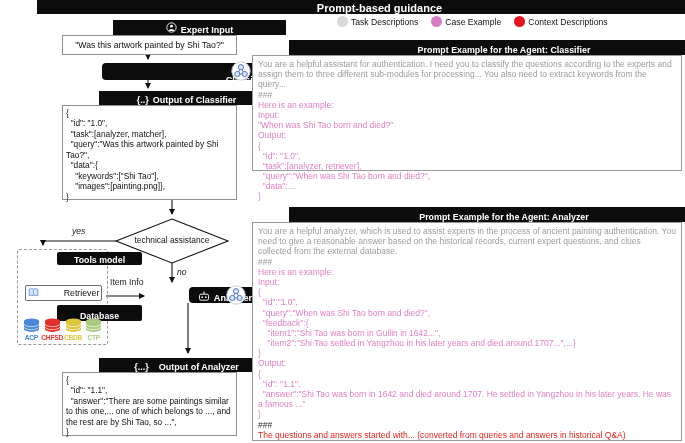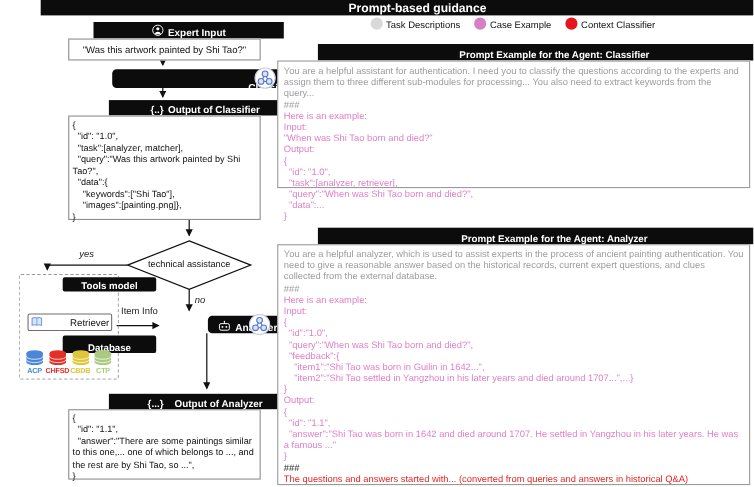--- a/index.html
+++ b/index.html
@@ -6,21 +6,21 @@
   #fig{position:relative;width:685px;height:443px;background:#fff;overflow:hidden;
        font-family:"Liberation Sans","DejaVu Sans",sans-serif;color:#111;}
   .abs{position:absolute;}
   .blackbar{background:#0c0c0c;color:#fff;display:flex;align-items:flex-end;justify-content:center;gap:4px;margin-left:37px;}
   #title-bar{left:0;top:0;width:685px;height:14px;font-size:11px;font-weight:bold;}
   
   #legend{left:337px;top:16px;display:flex;gap:13px;align-items:center;font-size:8.6px;color:#111;}
   .legend-item{display:flex;align-items:center;gap:3px;}
   .legend-dot{width:11px;height:11px;border-radius:50%;display:inline-block;}
   
-  #expert-header{left:48px;top:20px;width:173px;height:15px;font-size:9px;font-weight:bold;}
+  #expert-header{left:76px;top:20px;width:173px;height:15px;font-size:9px;font-weight:bold;}
   #question-box{left:62px;top:35px;width:173px;height:18px;background:#fff;border:1px solid #8e8e8e;
        display:flex;align-items:center;justify-content:center;font-size:8.7px;}
   #classifier-bar{left:65px;top:63px;width:165px;height:17px;border-radius:4px;font-size:9.2px;font-weight:bold;flex-direction:column;}
   #outcls-header{left:62px;top:91px;width:175px;height:14px;font-size:9px;font-weight:bold;}
   #outcls-body{left:62px;top:105px;width:175px;height:95px;background:#fff;border:1px solid #8e8e8e;
        font-size:8.3px;line-height:1.26;padding:2px 3px;white-space:pre-wrap;box-sizing:border-box;}
   #outana-header{left:62px;top:358px;width:175px;height:14px;font-size:9px;font-weight:bold;gap:10px;}
   #outana-body{left:62px;top:372px;width:175px;height:64px;background:#fff;border:1px solid #8e8e8e;
        font-size:8.3px;line-height:1.26;padding:2px 3px;white-space:pre-wrap;box-sizing:border-box;}
   #analyzer-bar{left:152px;top:287px;width:72px;height:16px;border-radius:4px;font-size:9.2px;font-weight:bold;}
@@ -85,21 +85,21 @@
       <span class="legend-item">
         <span class="legend-dot" style="background: rgb(217, 217, 217);"></span>
         <span>Task Descriptions</span>
       </span>
       <span class="legend-item">
         <span class="legend-dot" style="background: rgb(215, 127, 198);"></span>
         <span>Case Example</span>
       </span>
       <span class="legend-item">
         <span class="legend-dot" style="background: rgb(232, 19, 28);"></span>
-        <span>Context Classifier</span>
+        <span>Context Descriptions</span>
       </span>
     </div>
 
   <div id="expert-header" class="abs blackbar">
     <span>
       <svg width="11" height="11" viewBox="0 0 16 16">
           <circle cx="8" cy="8" r="6.8" fill="none" stroke="#fff" stroke-width="1.3"></circle>
           <circle cx="8" cy="6" r="2.1" fill="#fff"></circle>
           <path d="M3.8 13.2 a4.4 4.4 0 0 1 8.4 0" fill="#fff"></path>
         </svg>

